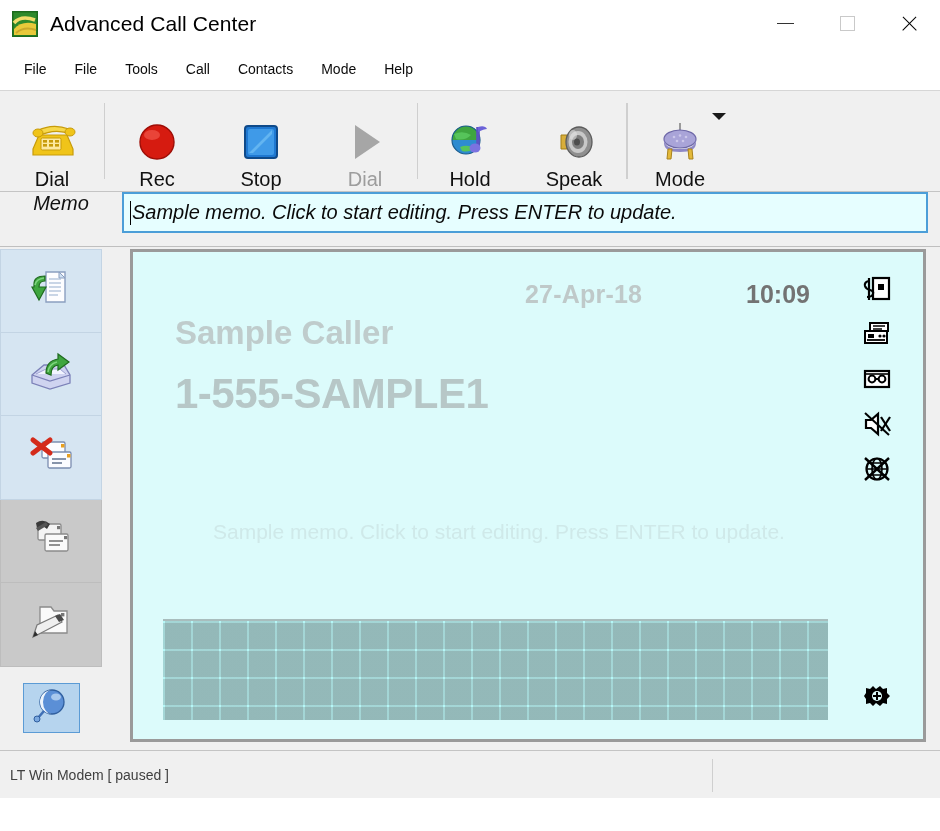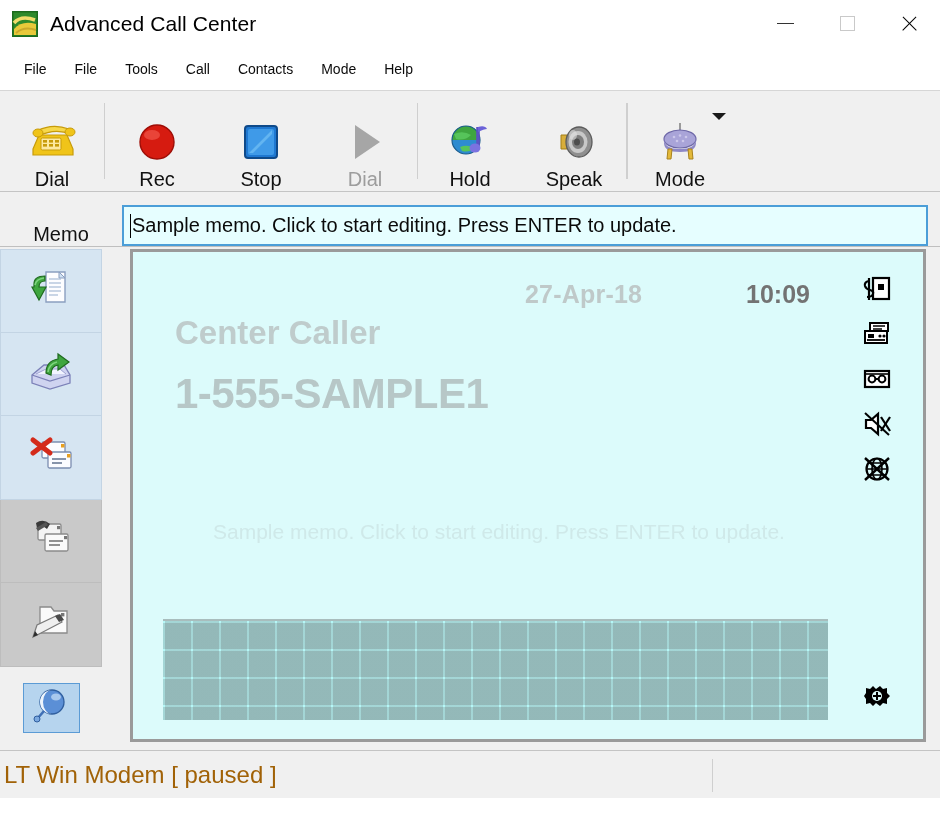--- a/index.html
+++ b/index.html
@@ -166,24 +166,25 @@
     border-left: 7px solid transparent;
     border-right: 7px solid transparent;
     border-top: 7px solid #1a1a1a;
   }
 
   
   .memorow {
     height: 55px;
     background: #f0f0f0;
     display: flex;
-    align-items: flex-end;
+    align-items: flex-start;
     flex: 0 0 auto;
     border-bottom: 1px solid #bfbfbf;
     box-sizing: border-box;
+    font-style: italic;
   }
   .memo-label {
     width: 122px;
     text-align: center;
     font-size: 20px;
     color: #111;
     font-family: "Liberation Sans", sans-serif;
     flex: 0 0 auto;
   }
   .memo-field {
@@ -371,23 +372,23 @@
     height: 48px;
     background: #f0f0f0;
     border-top: 1px solid #c4c4c4;
     box-sizing: border-box;
     display: flex;
     align-items: center;
     flex: 0 0 auto;
     position: relative;
   }
   .status-text {
-    font-size: 24px;
-    color: #a16207;
-    padding-left: 4px;
+    font-size: 14px;
+    color: #404040;
+    padding-left: 10px;
     font-family: "Liberation Sans", sans-serif;
     white-space: nowrap;
   }
   .status-divider {
     position: absolute;
     left: 712px;
     top: 8px;
     bottom: 6px;
     width: 1px;
     background: #cfcfcf;
@@ -653,21 +654,21 @@
         </div>
       </div>
 
     </div>
 
     <div class="display-wrap">
       <div class="display">
 
         <div class="disp-date">27-Apr-18</div>
         <div class="disp-time">10:09</div>
-        <div class="disp-name">Center Caller</div>
+        <div class="disp-name">Sample Caller</div>
         <div class="disp-number">1-555-SAMPLE1</div>
         <div class="disp-memo">Sample memo. Click to start editing. Press ENTER to update.</div>
 
         <div class="disp-grid"></div>
 
         <div class="disp-icons">
 
           <div class="disp-ico">
             <svg width="30" height="28" viewBox="0 0 30 28">
               <rect x="11" y="3" width="16" height="21" fill="#ffffff" stroke="#000" stroke-width="2.2"></rect>

